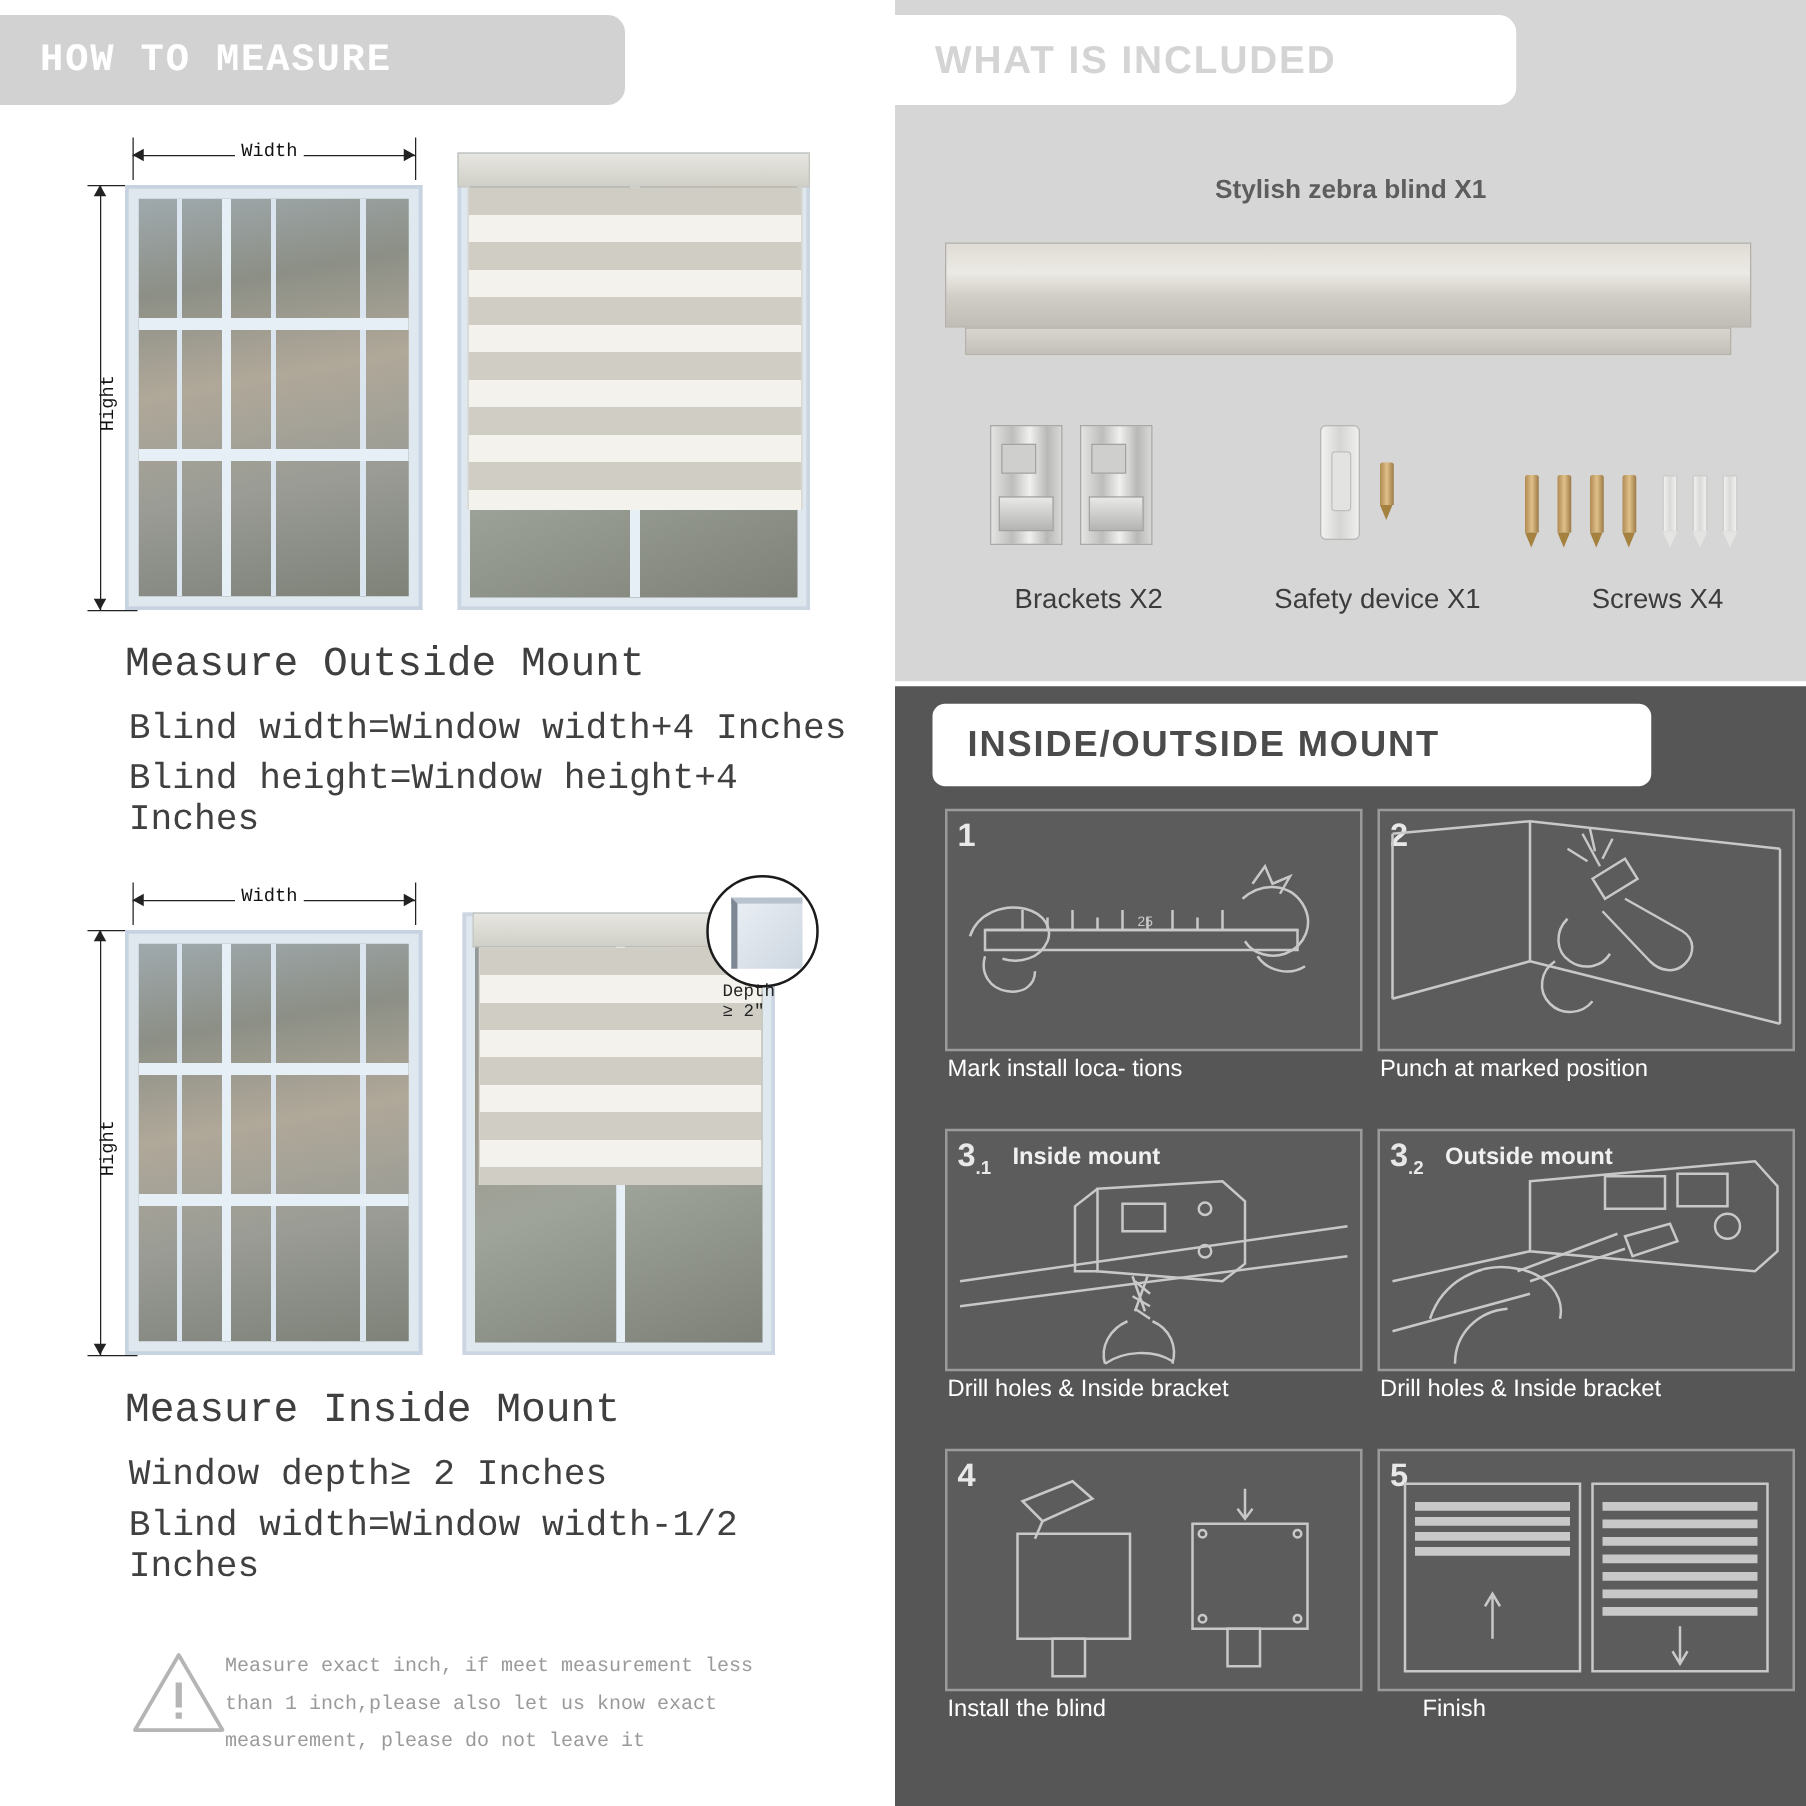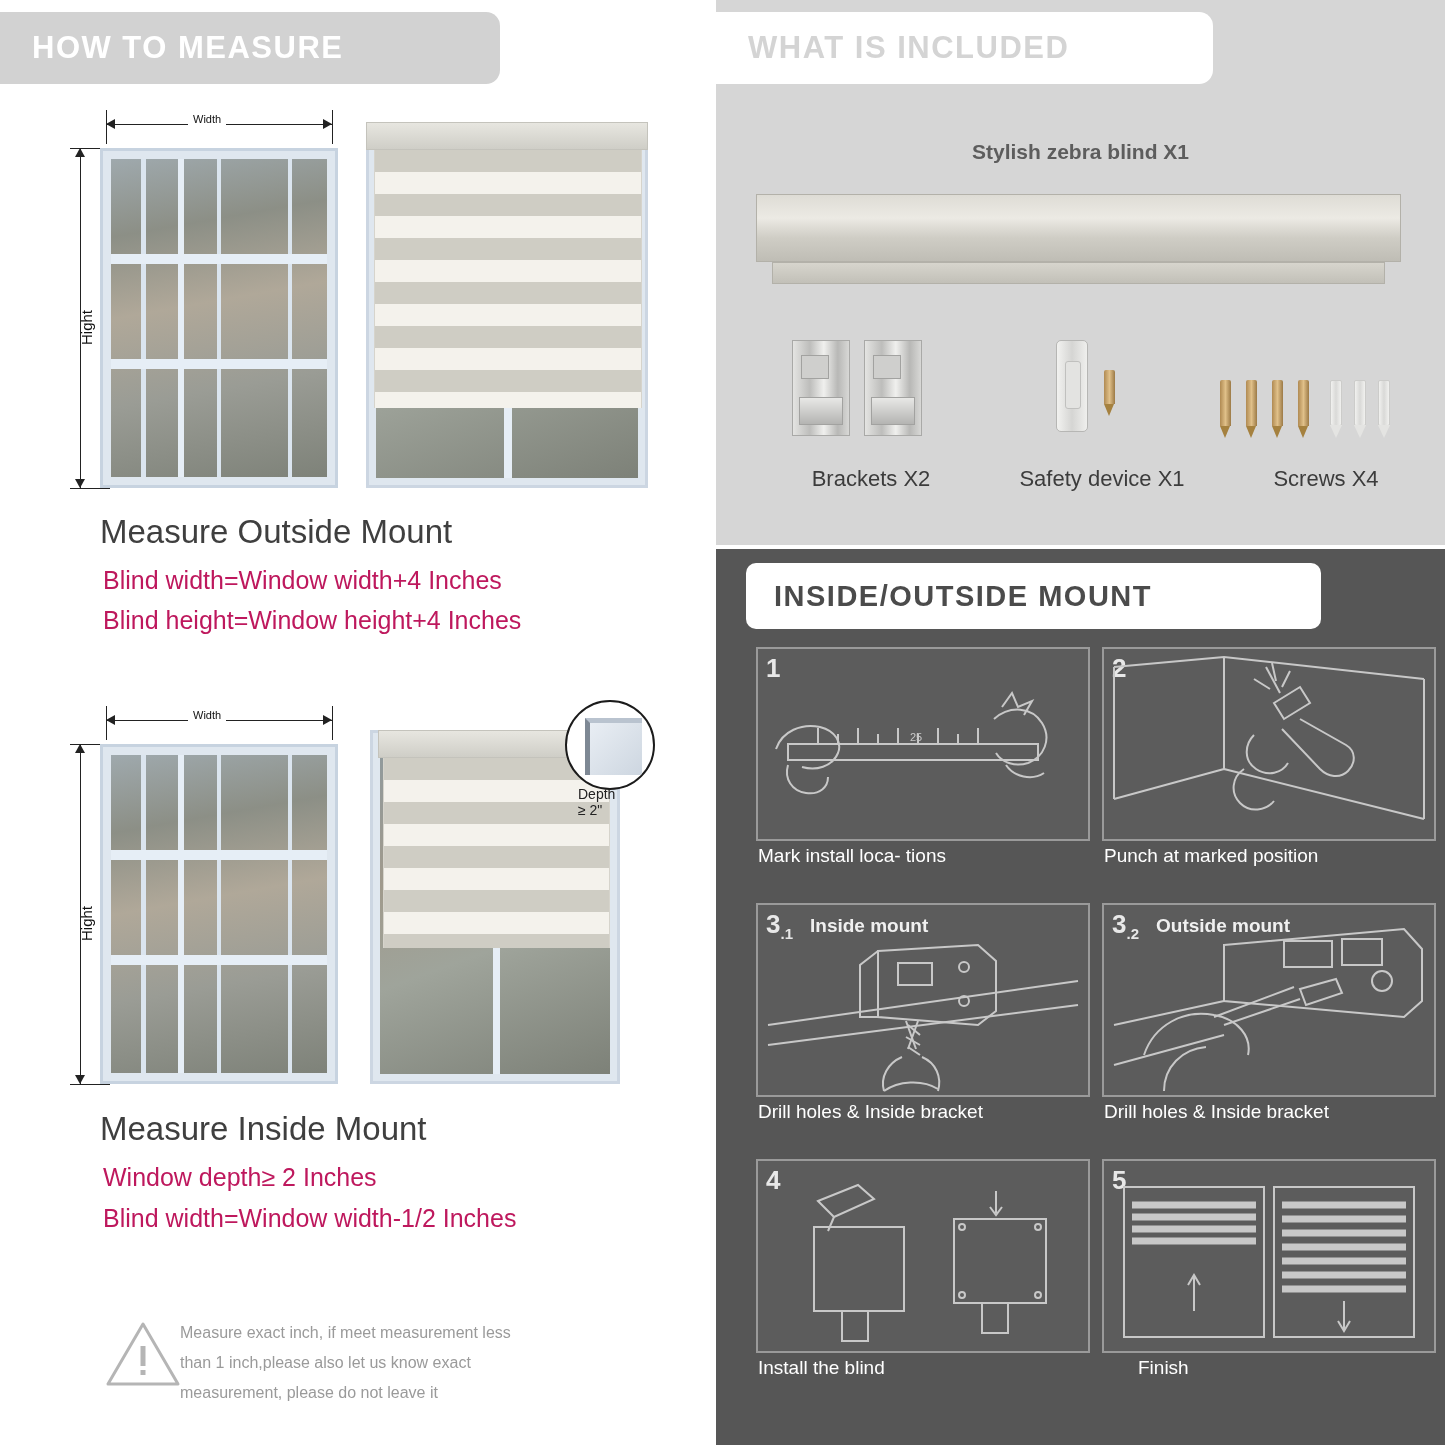--- a/index.html
+++ b/index.html
@@ -7,21 +7,21 @@
     width:1445px;height:1445px;
     font-family:"Liberation Sans", sans-serif;
     background:#ffffff;
     overflow:hidden;
   }
   .page{position:relative;width:1445px;height:1445px;}
 
   
   .left-panel{
     position:absolute;left:0;top:0;width:712px;height:1445px;
-    background:#ffffff;border-right:4px solid #ffffff;
+    background:#ffffff;border-right:4px solid #ffffff;font-family:Liberation Mono, monospace;
   }
   .banner{
     position:absolute;
     background:#d2d2d2;
     border-radius:0 14px 14px 0;
     display:flex;align-items:center;
     padding-left:32px;
     box-sizing:border-box;
   }
   .banner-title{
@@ -77,21 +77,21 @@
   }
   .bw-glass:after{
     content:"";position:absolute;left:49%;top:0;width:3%;height:100%;
     background:#e6eef6;
   }
 
   
   .dim-line-h{position:absolute;height:1px;background:#222;}
   .dim-line-v{position:absolute;width:1px;background:#222;}
   .dim-label{
-    position:absolute;font-size:11px;color:#111;background:#fff;padding:0 5px;
+    position:absolute;font-size:15px;color:#111;background:#fff;padding:0 5px;
   }
   .dim-label-v{
     position:absolute;font-size:15px;color:#111;
     transform:rotate(-90deg);transform-origin:left top;white-space:nowrap;
   }
   .tick{position:absolute;width:1px;background:#222;}
   .arrow-l,.arrow-r{
     position:absolute;width:0;height:0;border-top:5px solid transparent;border-bottom:5px solid transparent;
   }
   .arrow-l{border-right:9px solid #222;}
@@ -99,21 +99,21 @@
   .arrow-u,.arrow-d{
     position:absolute;width:0;height:0;border-left:5px solid transparent;border-right:5px solid transparent;
   }
   .arrow-u{border-bottom:9px solid #222;}
   .arrow-d{border-top:9px solid #222;}
 
   .heading{
     position:absolute;font-size:33px;color:#3f3f3f;font-weight:normal;
   }
   .body-line{
-    position:absolute;font-size:25px;color:#be185d;
+    position:absolute;font-size:29px;color:#404040;
   }
 
   
   .depth-circle{
     position:absolute;width:86px;height:86px;border-radius:50%;
     border:2px solid #1b1b1b;background:#fff;overflow:hidden;
   }
   .depth-inner{
     position:absolute;left:18px;top:16px;width:52px;height:52px;
     border-left:5px solid #7e8894;border-top:5px solid #b9c3cf;

